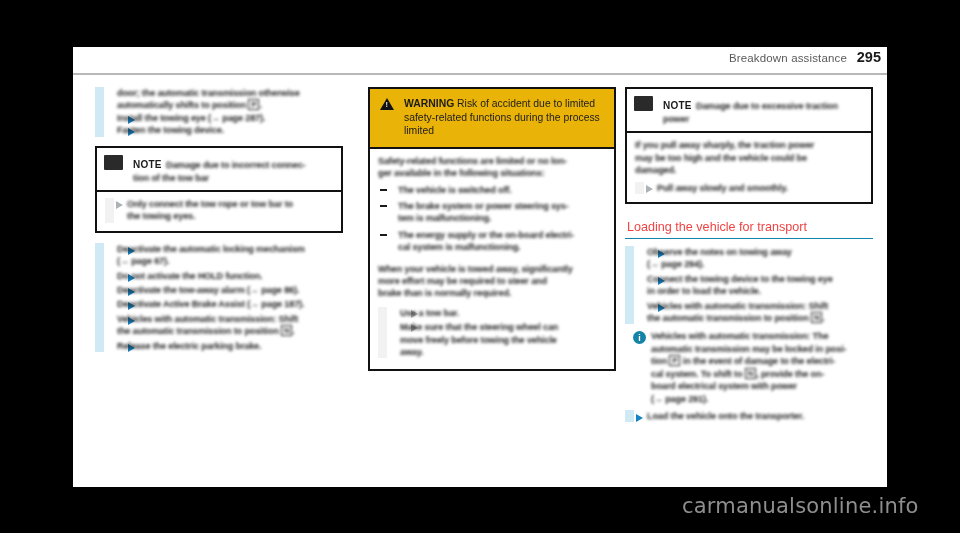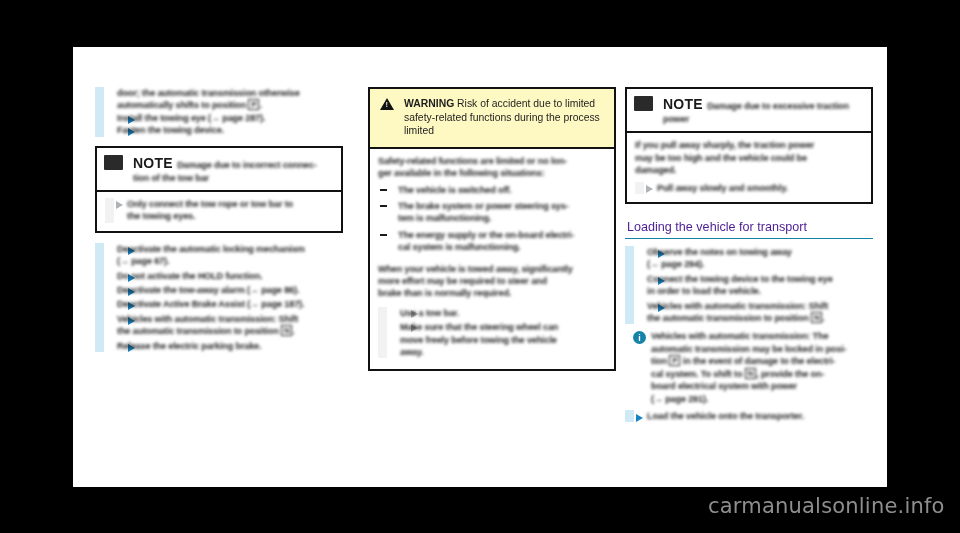--- a/index.html
+++ b/index.html
@@ -118,38 +118,38 @@
     min-height: 32px;
   }
   .note-icon {
     position: absolute;
     left: 7px; top: 7px;
     width: 19px; height: 15px;
     background: #2a2a2a;
     border-radius: 1px;
   }
   .note-word {
-    font-size: 14px;
+    font-size: 10px;
     font-weight: bold;
     color: #1b1b1b;
     letter-spacing: 0.2px;
   }
   .note-body {
     padding: 6px 8px 7px 8px;
   }
 
   
   .warnbox {
     position: relative;
     border: 2px solid #111;
     background: #ffffff;
   }
   .warn-head {
     position: relative;
-    background: #fef9c3;
+    background: #eab308;
     padding: 8px 8px 9px 34px;
     border-bottom: 2px solid #111;
   }
   .warn-tri {
     position: absolute;
     left: 10px; top: 9px;
     width: 0; height: 0;
     border-left: 7px solid transparent;
     border-right: 7px solid transparent;
     border-bottom: 12px solid #111;
@@ -182,21 +182,21 @@
   .dash {
     position: absolute;
     left: 2px; top: 5px;
     width: 7px; height: 2px;
     background: #1b1b1b;
   }
 
   
   .sec-head {
     position: relative;
-    color: #4c1d95;
+    color: #ef4444;
     font-size: 12.6px;
     line-height: 16px;
     padding: 1px 0 3px 2px;
     border-bottom: 1.6px solid #1583a8;
     margin-bottom: 7px;
   }
 
   
   .info-ico {
     position: absolute;
@@ -222,35 +222,40 @@
     padding: 0 2px;
     font-size: 7.6px;
     line-height: 9px;
     vertical-align: 1px;
     font-weight: bold;
   }
 
   
   #watermark {
     position: absolute;
-    left: 708px; top: 494px;
+    left: 682px; top: 494px;
     font-size: 21px;
     color: #8e8e8e;
     letter-spacing: 0.2px;
     white-space: nowrap;
     font-family: "DejaVu Sans", sans-serif;
   }
 </style>
 </head>
 <body>
 
 <div id="screen">
 
   <div id="page">
 
+    <div class="header-row">
+      <div class="header-text">Breakdown assistance</div>
+      <div class="header-pageno">295</div>
+      <div class="header-rule"></div>
+    </div>
 
     <div class="col" id="col-left">
 
       <div class="blk">
         <div class="bluebar"></div>
         <div class="bt">
           <span class="line">door; the automatic transmission otherwise</span>
           <span class="line">
             <span>automatically shifts to position</span>
             <span class="glyph">P</span><span>.</span>

